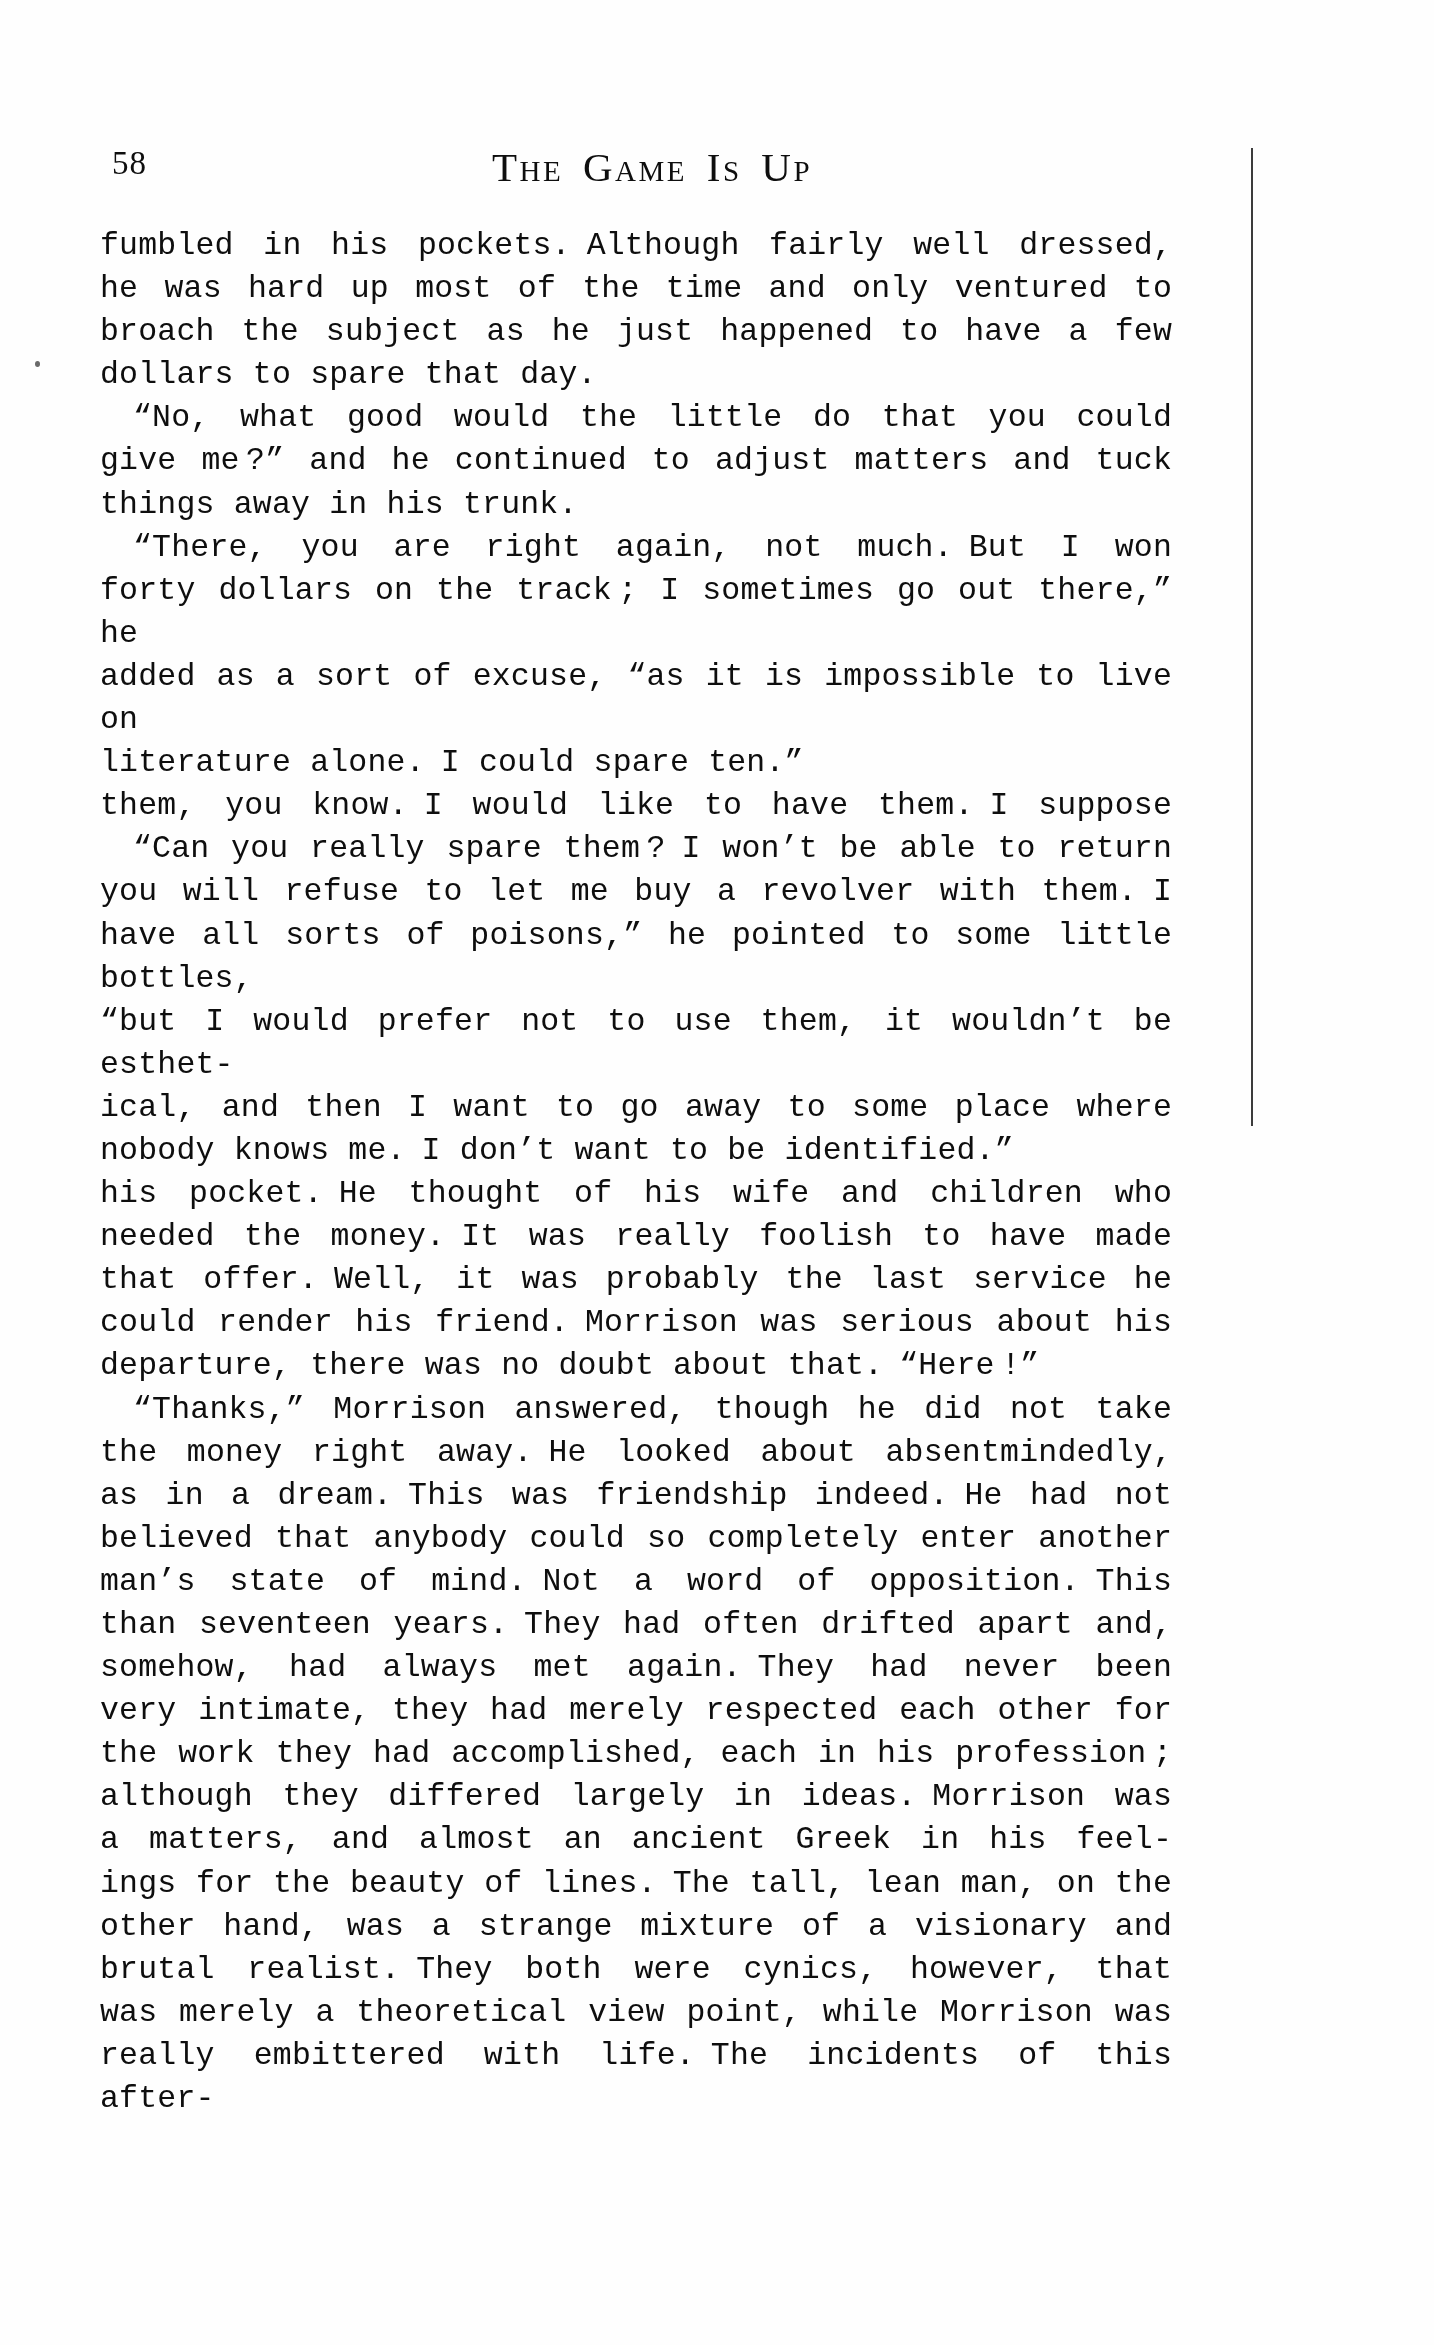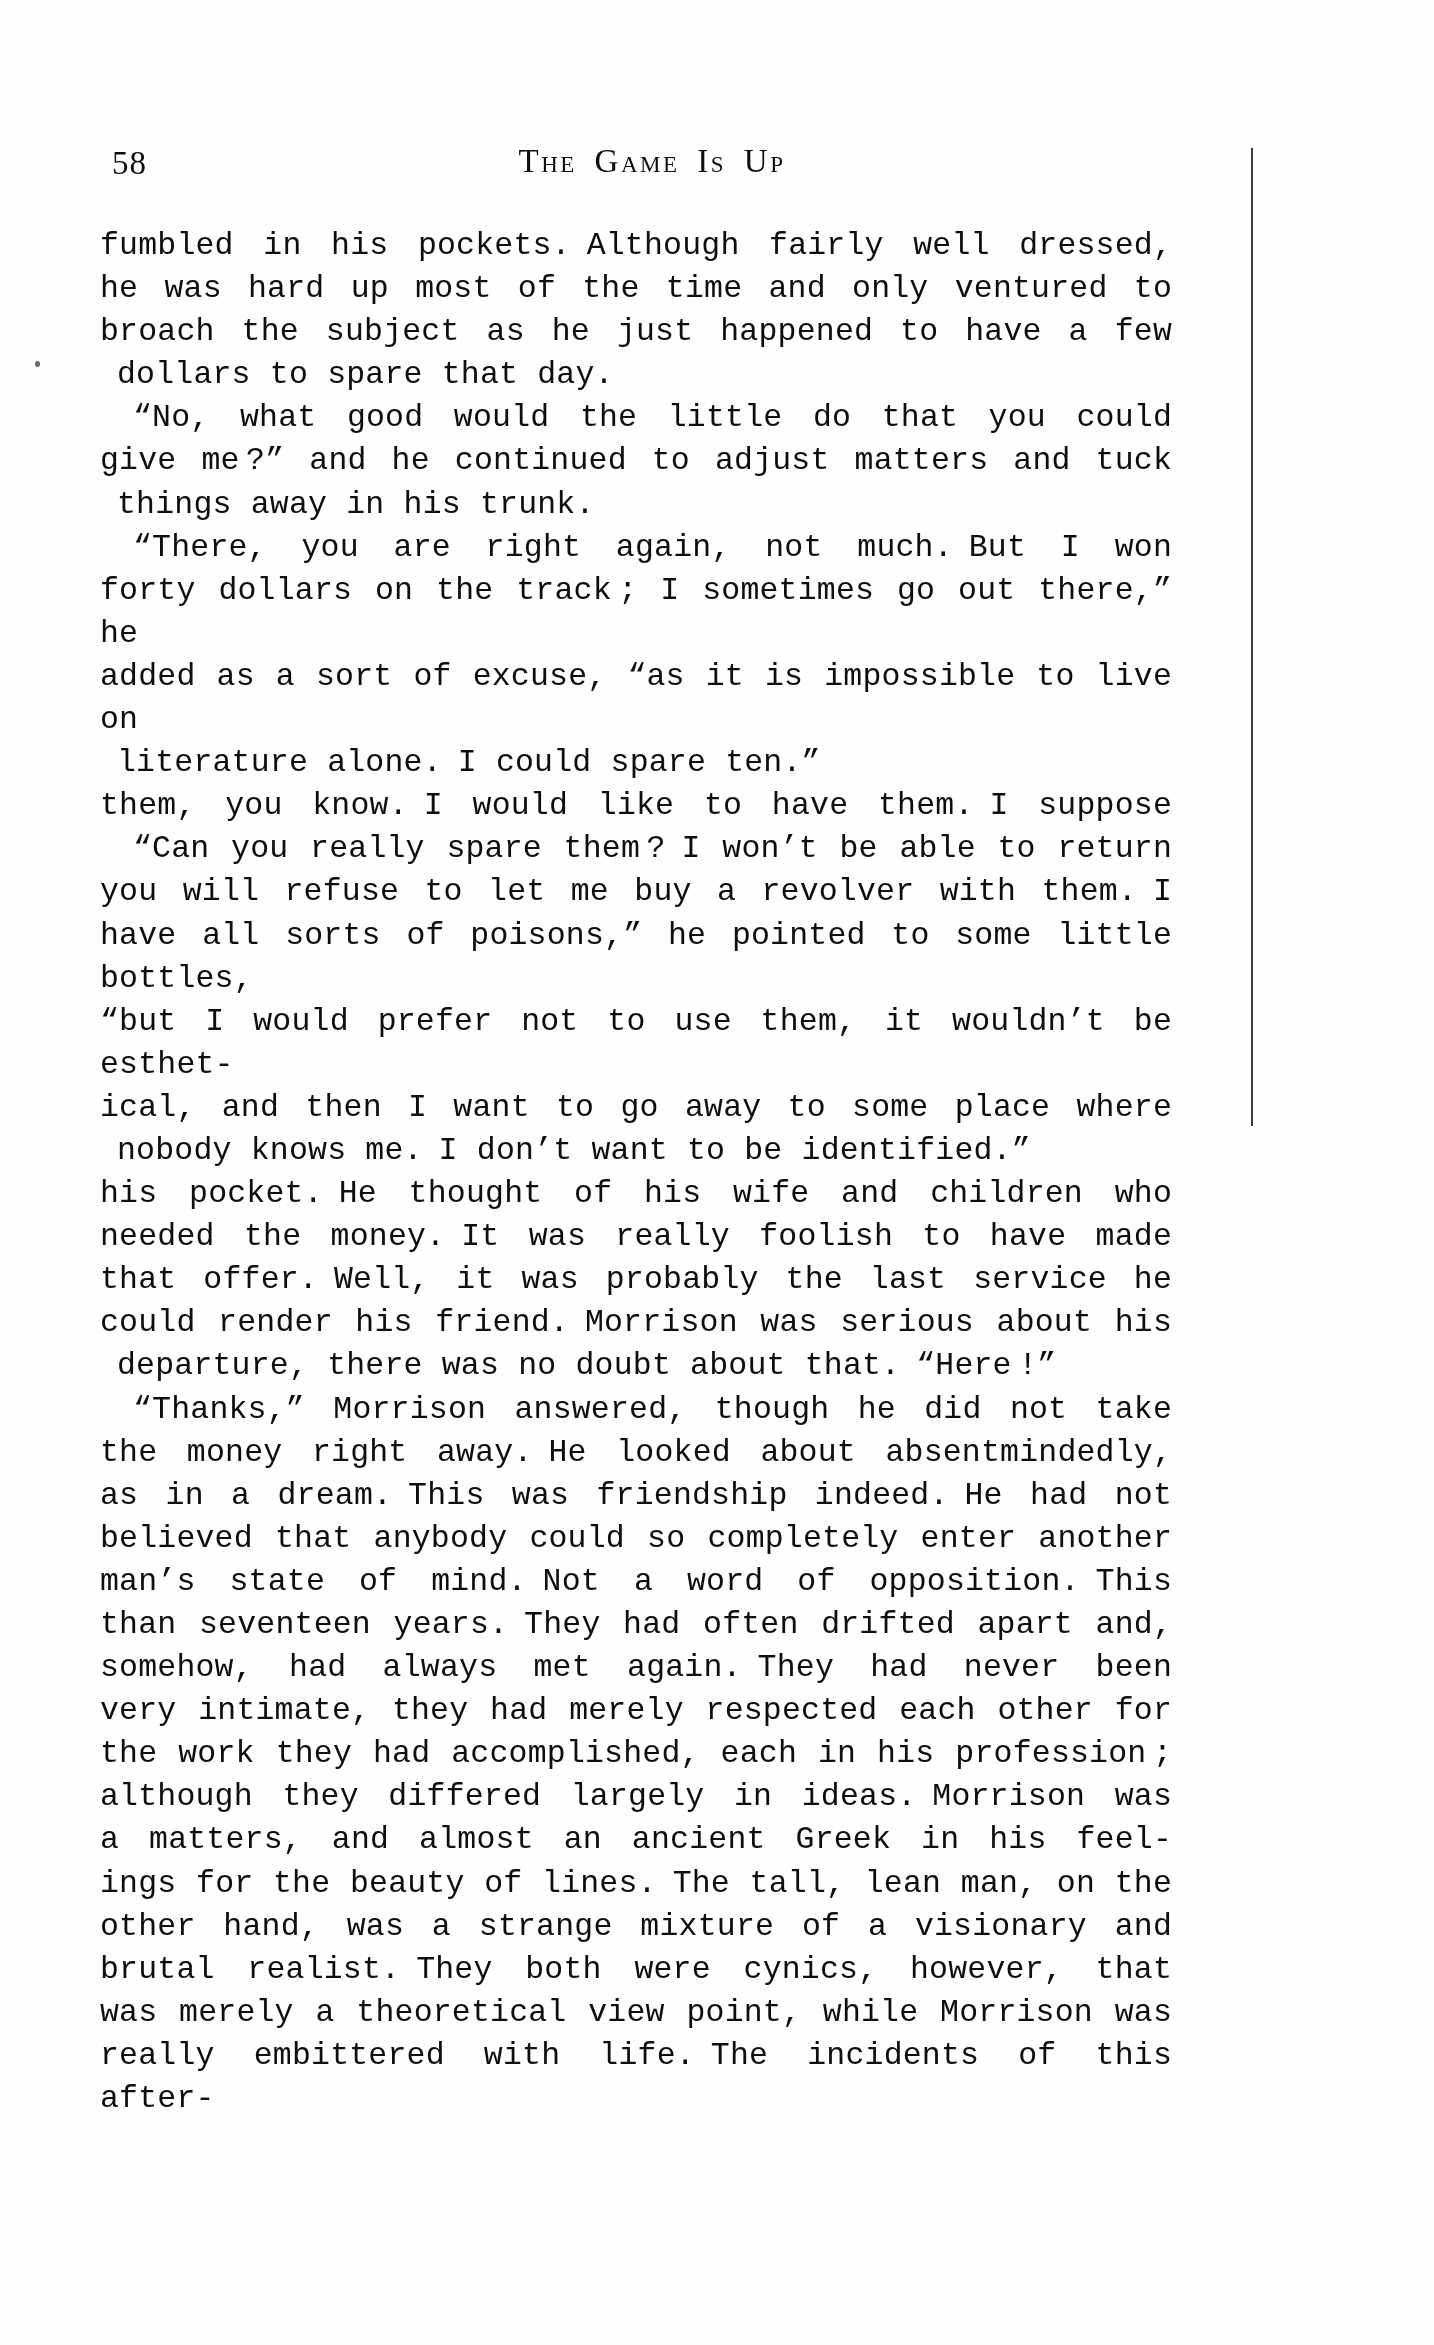--- a/index.html
+++ b/index.html
@@ -23,21 +23,21 @@
   .pagenum {
     position: absolute; left: 0; top: 2px;
     font-size: 33px;
     letter-spacing: 1px;
     margin-left: 12px;
   }
   .title {
     text-align: center;
     padding-left: 32px;
     font-variant: small-caps;
-    font-size: 33px;
+    font-size: 41px;
     letter-spacing: 2.5px;
     word-spacing: 7px;
     white-space: nowrap;
   }
   .body {
     position: absolute;
     top: 224px; left: 100px;
     width: 1072px;
   }
   .line {
@@ -45,21 +45,20 @@
     line-height: 43.1px;
     letter-spacing: 0.2px;
     text-align: justify;
     text-align-last: justify;
     -moz-text-align-last: justify;
     white-space: normal;
     font-family: Liberation Mono, monospace;
   }
   .line.last {
     text-align-last: left;
-    margin-left: 17px;
     -moz-text-align-last: left;
   }
   .line.indent { text-indent: 33px; }
   .scan-line {
     position: absolute;
     left: 1251px; top: 148px;
     width: 2px; height: 978px;
     background: #3c3c3c;
   }
   .speck {

